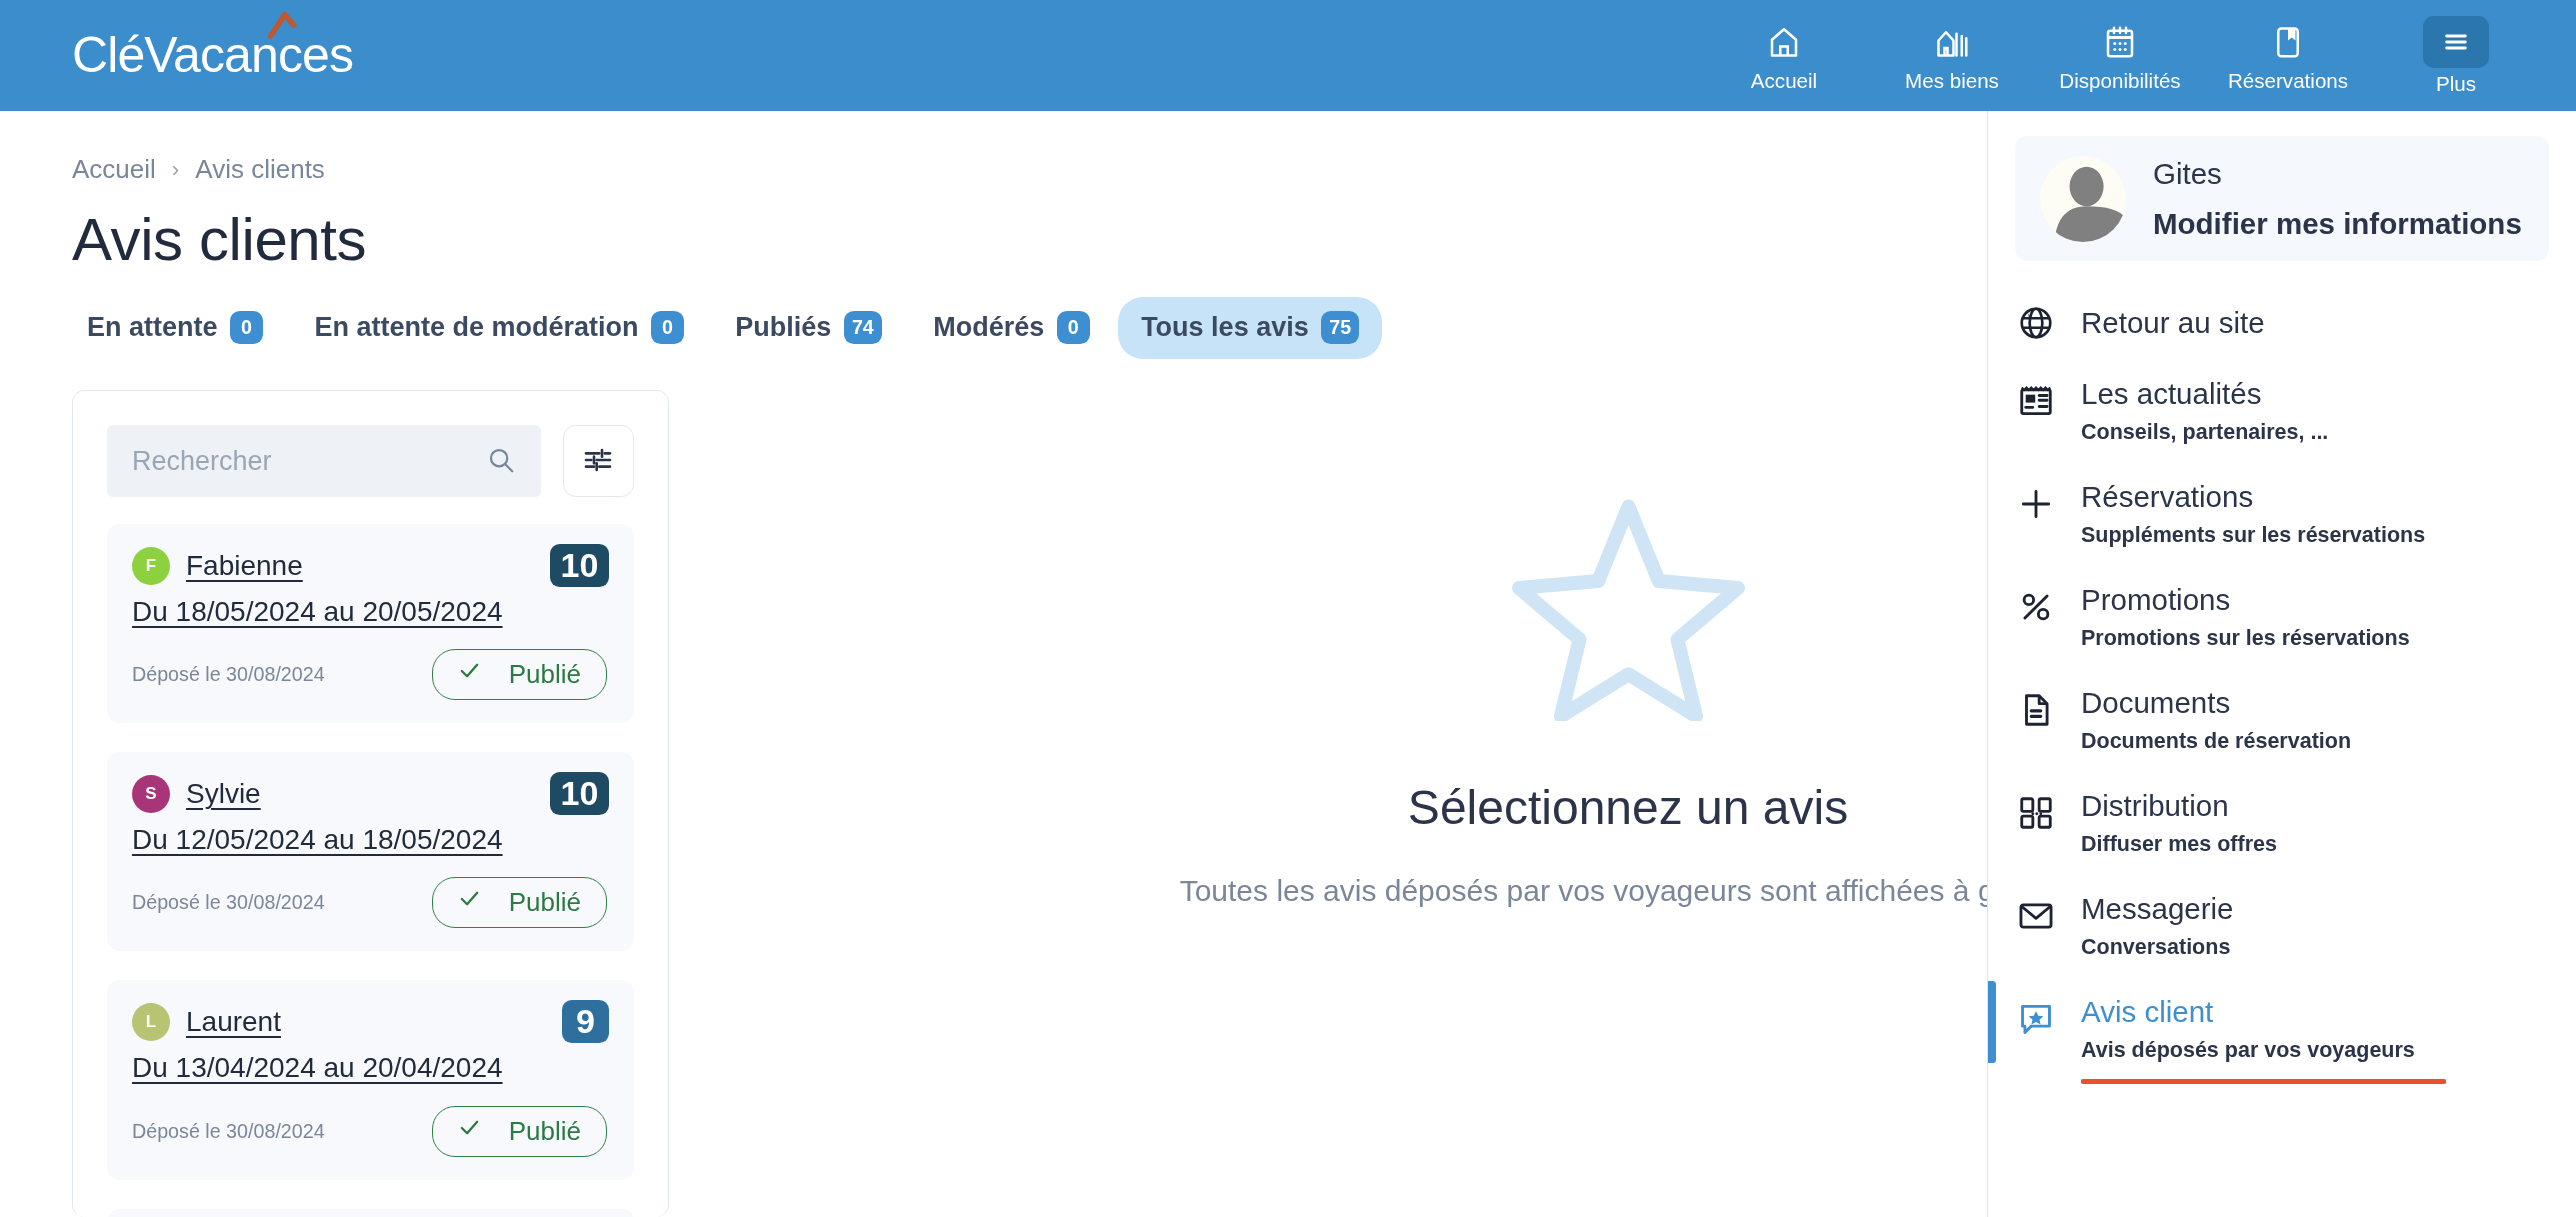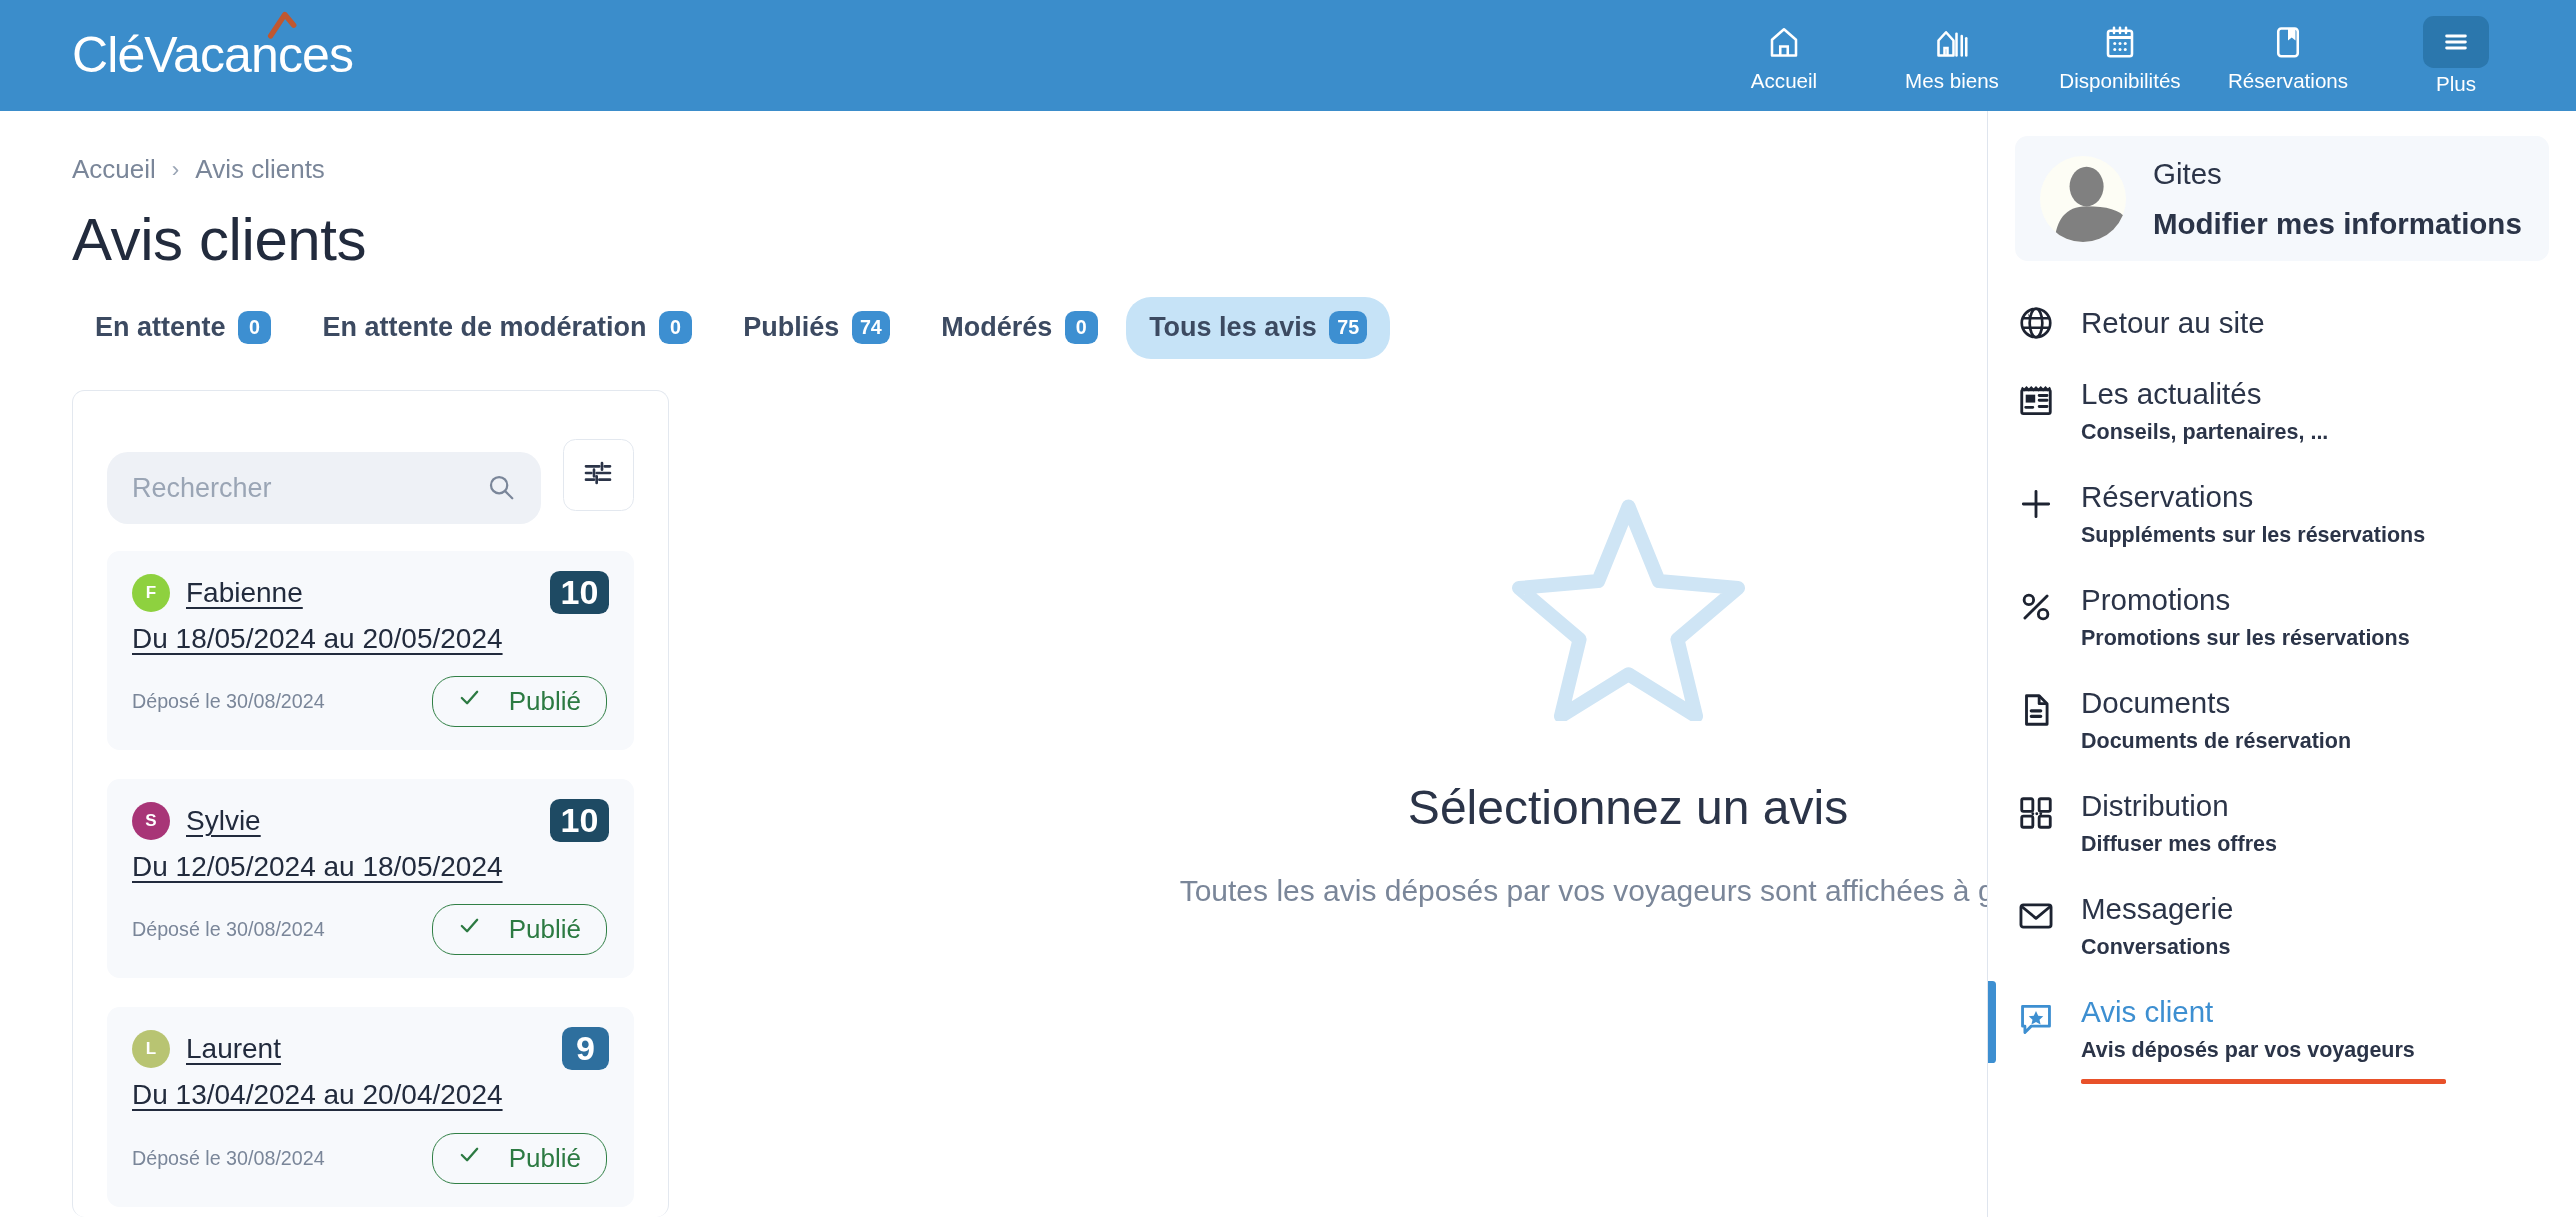--- a/index.html
+++ b/index.html
@@ -63,21 +63,21 @@
   .breadcrumb .sep { font-size: 22.4px; color: #9aa5b5; }
   .breadcrumb .crumb { cursor: pointer; }
 
   .page-title {
     position: absolute; left: 72px; top: 94px;
     font-size: 60px; color: #222b3d; font-weight: 400;
     letter-spacing: -0.4px;
   }
 
   .tabs {
-    position: absolute; left: 72px; top: 186px;
+    position: absolute; left: 64px; top: 186px;
     display: flex; align-items: center; gap: 5.4px;
   }
   .tab {
     display: flex; align-items: center; gap: 12.5px;
     padding: 14.3px 23px; border-radius: 25px;
     font-size: 27px; font-weight: bold; color: #3c4a61;
     cursor: pointer; white-space: nowrap;
   }
   .tab.is-active { background: #c6e3f7; }
   .tab-badge {
@@ -97,22 +97,22 @@
     border-radius: 12.5px;
     border-bottom: none;
     overflow: hidden;
   }
   .search-row {
     display: flex; align-items: center; gap: 21.5px;
     padding: 34px 34px 0 34px;
   }
   .search-box {
     flex: 1; height: 72px; background: #eef1f6;
-    border-radius: 21px; display: flex; align-items: center;
-    padding: 0 25px; position: relative; margin-top: 27px;
+    border-radius: 6px; display: flex; align-items: center;
+    padding: 0 25px; position: relative;
   }
   .search-box input {
     flex: 1; border: none; background: transparent; outline: none;
     font-family: "Liberation Sans", sans-serif;
     font-size: 27px; color: #3c4a61;
   }
   .search-box input::placeholder { color: #9aa5b5; }
   .filter-btn {
     width: 72px; height: 72px; background: #ffffff;
     border: 0.9px solid #e3e8ef; border-radius: 12.5px;

